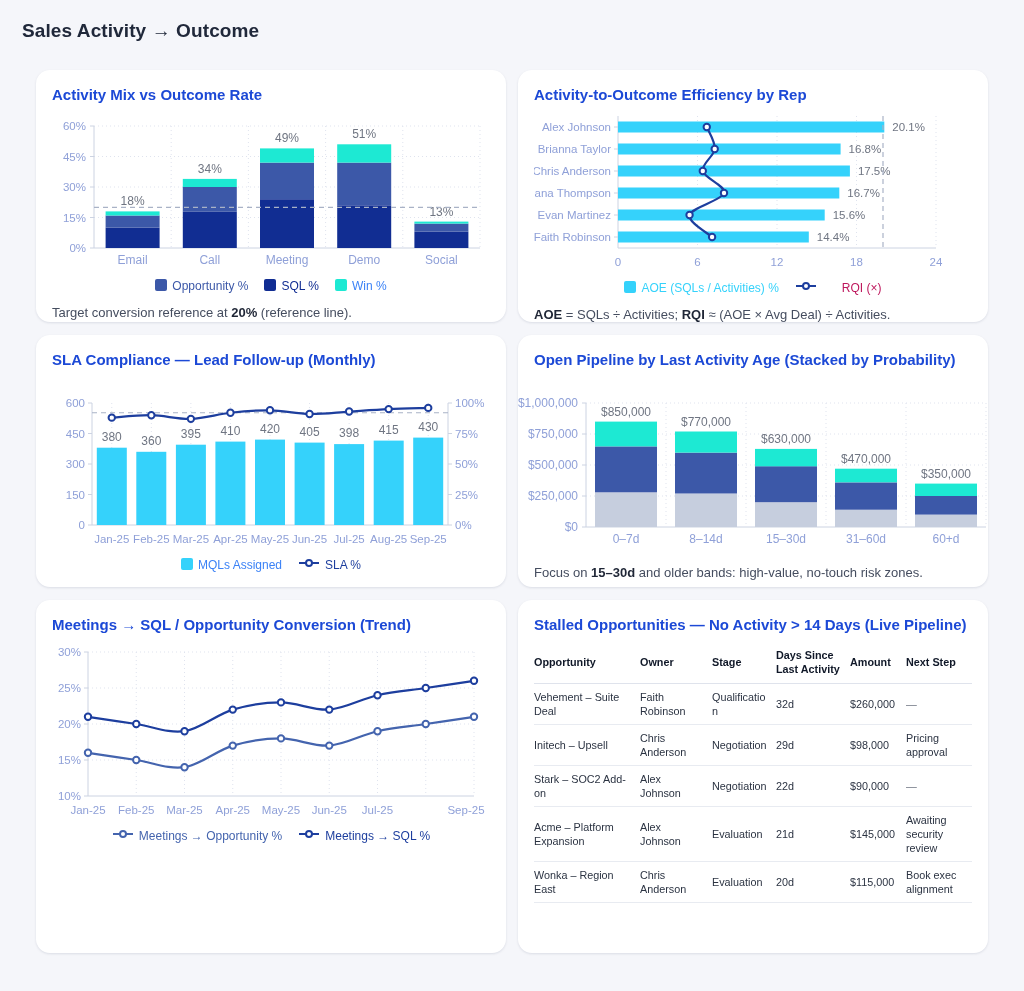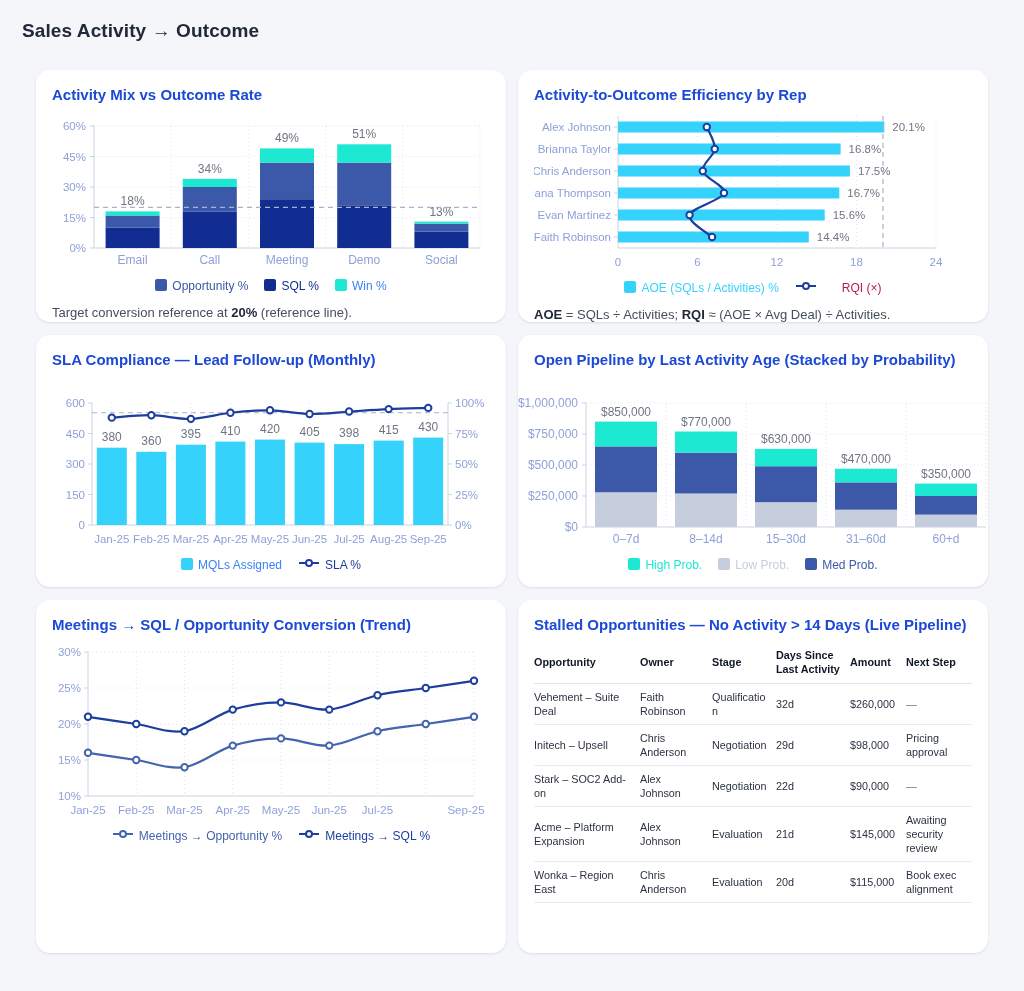--- a/index.html
+++ b/index.html
@@ -380,34 +380,20 @@
         </g>
         <g>
           <text x="108" y="166" fill="#8fa0d8" font-size="12" text-anchor="middle" font-weight="400">0–7d</text>
           <text x="188" y="166" fill="#8fa0d8" font-size="12" text-anchor="middle" font-weight="400">8–14d</text>
           <text x="268" y="166" fill="#8fa0d8" font-size="12" text-anchor="middle" font-weight="400">15–30d</text>
           <text x="348" y="166" fill="#8fa0d8" font-size="12" text-anchor="middle" font-weight="400">31–60d</text>
           <text x="428" y="166" fill="#8fa0d8" font-size="12" text-anchor="middle" font-weight="400">60+d</text>
         </g>
       </svg>
   </div>
-  <div class="legend">
-      <span class="legend-item">
-        <span class="legend-swatch" style="background: rgb(29, 233, 211);"></span>
-        <span style="color: rgb(29, 233, 211);">High Prob.</span>
-      </span>
-      <span class="legend-item">
-        <span class="legend-swatch" style="background: rgb(198, 206, 222);"></span>
-        <span style="color: rgb(198, 206, 222);">Low Prob.</span>
-      </span>
-      <span class="legend-item">
-        <span class="legend-swatch" style="background: rgb(60, 88, 168);"></span>
-        <span style="color: rgb(60, 88, 168);">Med Prob.</span>
-      </span>
-    </div>
   <div class="footnote"><span>Focus on </span><b>15–30d</b><span> and older bands: high-value, no-touch risk zones.</span></div>
 </div>
 
 <div class="card" id="card5">
   <div class="card-title">Meetings → SQL / Opportunity Conversion (Trend)</div>
   <div class="chart-wrap">
     <svg width="438" height="178" viewBox="0 0 438 178">
         <g>
           <line x1="36" y1="118" x2="422" y2="118" stroke="#dfe3ee" stroke-width="1" stroke-dasharray="1 3"></line>
           <line x1="36" y1="82" x2="422" y2="82" stroke="#dfe3ee" stroke-width="1" stroke-dasharray="1 3"></line>

